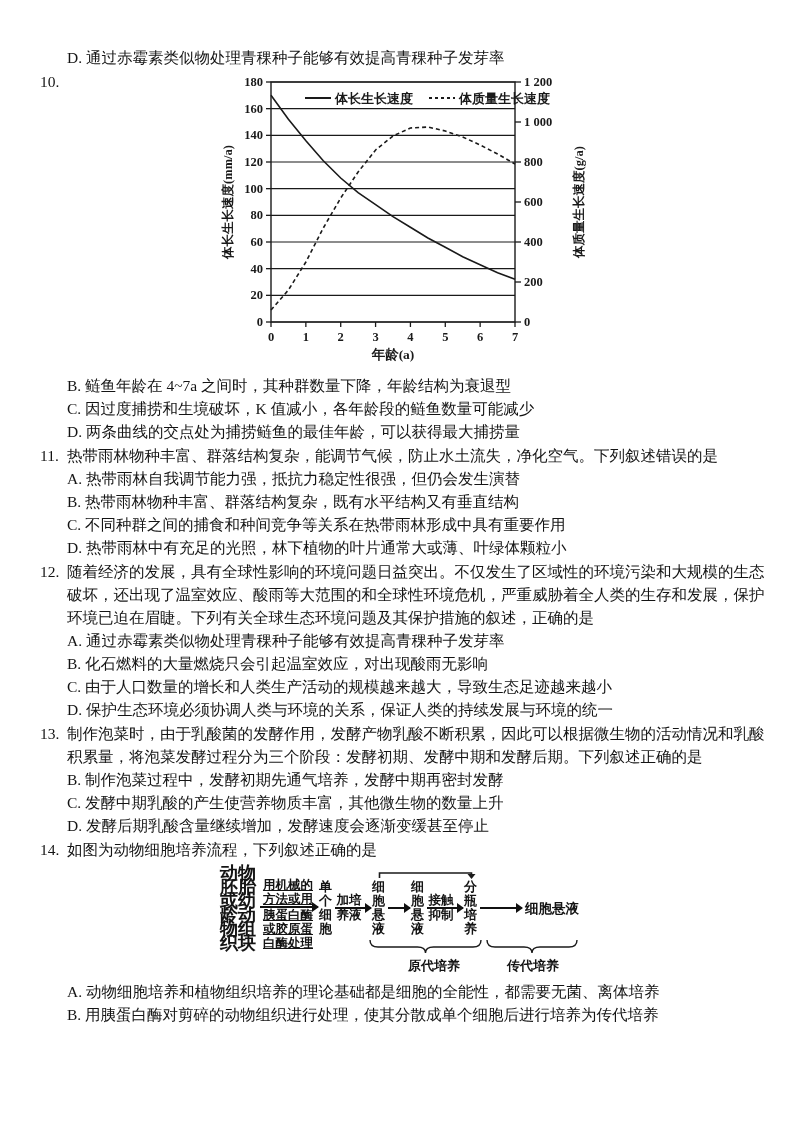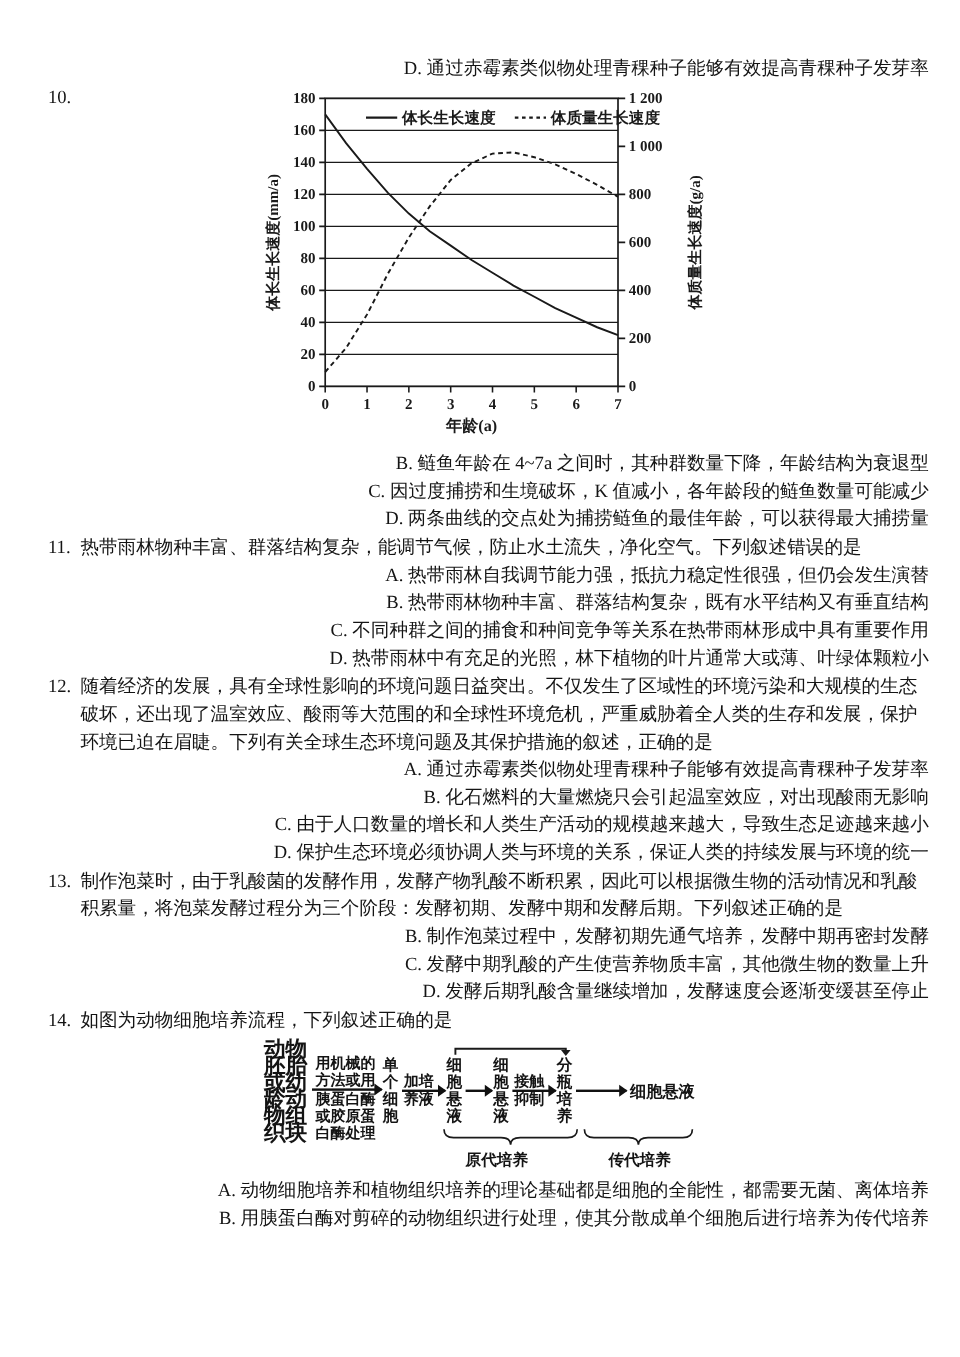--- a/index.html
+++ b/index.html
@@ -1,33 +1,33 @@
 <!DOCTYPE html>
 <html><head>
 <meta charset="utf-8">
 <style>
   html,body{margin:0;padding:0;background:#ffffff;}
   body{width:800px;height:1131px;font-family:"Liberation Serif", serif;color:#141414;overflow:hidden;}
   .page{padding:46px 26px 0 40px;font-size:15.5px;line-height:23px;}
   .q{display:flex;margin:0 0 1px 0;}
   .qnum{width:27px;flex:none;}
   .qbody{flex:1;}
-  .opt{display:block;text-align:right;}
+  .opt{display:block;}
   .stem{display:block;}
   
   .chart-wrap{margin:2px 0 4px 152px;width:372px;}
   
   .flow-wrap{position:relative;height:116px;width:400px;margin:3px 0 0 150px;}
   .flow{display:flex;align-items:center;height:88px;font-weight:bold;gap:1px;}
   .vnode{width:15px;font-size:13px;line-height:14px;word-break:break-all;}
   .wrapnode{font-size:18px;line-height:14px;word-break:break-all;text-align:center;}
   .hnode{font-size:13.5px;white-space:nowrap;padding-left:2px;}
   .fline{position:relative;height:2px;background:#111;width:100%;}
   .fline::after{content:"";position:absolute;right:-1px;top:-4px;border-left:7px solid #111;border-top:5px solid transparent;border-bottom:5px solid transparent;}
-  .farrow.col{display:flex;flex-direction:column;align-items:center;padding-top:12px;}
+  .farrow.col{display:flex;flex-direction:column;align-items:center;padding-top:12px;text-decoration:underline;}
   .albl{font-size:12.5px;line-height:14px;word-break:break-all;}
   .farrow.online{position:relative;display:flex;align-items:center;justify-content:flex-start;height:32px;}
   .fline.abs{position:absolute;left:0;right:0;top:15px;width:auto;}
   .olbl{position:relative;font-size:12.5px;line-height:15px;word-break:break-all;text-align:center;}
   .farrow.plain{display:flex;align-items:center;}
   .flow-overlay{position:absolute;left:0;top:0;pointer-events:none;}
   .brace-label{position:absolute;font-size:13px;font-weight:bold;white-space:nowrap;}
 </style>
 </head>
 <body>
@@ -186,21 +186,21 @@
               <div class="fline"></div>
             </div>
           <div class="hnode">细胞悬液</div>
         </div>
         <svg class="flow-overlay" width="400" height="116">
             <path d="M162.5,14 L162.5,9 L254.5,9 L254.5,11" fill="none" stroke="#1a1a1a" stroke-width="1.6"></path>
             <polygon points="250.5,10 258.5,10 254.5,15" fill="#1a1a1a"></polygon>
             <path d="M153,76 Q153,83 161,83 L200.5,83 Q208.5,83 208.5,89 Q208.5,83 216.5,83 L256,83 Q264,83 264,76" fill="none" stroke="#1a1a1a" stroke-width="1.4"></path>
             <path d="M270,76 Q270,83 278,83 L307,83 Q315,83 315,89 Q315,83 323,83 L352,83 Q360,83 360,76" fill="none" stroke="#1a1a1a" stroke-width="1.4"></path>
           </svg>
-        <div class="brace-label" style="top: 90px; left: 171px;">原代培养</div>
+        <div class="brace-label" style="top: 90px; left: 191px;">原代培养</div>
         <div class="brace-label" style="top: 90px; left: 290px;">传代培养</div>
       </div>
 
       <span class="opt">A. 动物细胞培养和植物组织培养的理论基础都是细胞的全能性，都需要无菌、离体培养</span>
       <span class="opt">B. 用胰蛋白酶对剪碎的动物组织进行处理，使其分散成单个细胞后进行培养为传代培养</span>
 
     </div>
   </div>
 
 </div>

